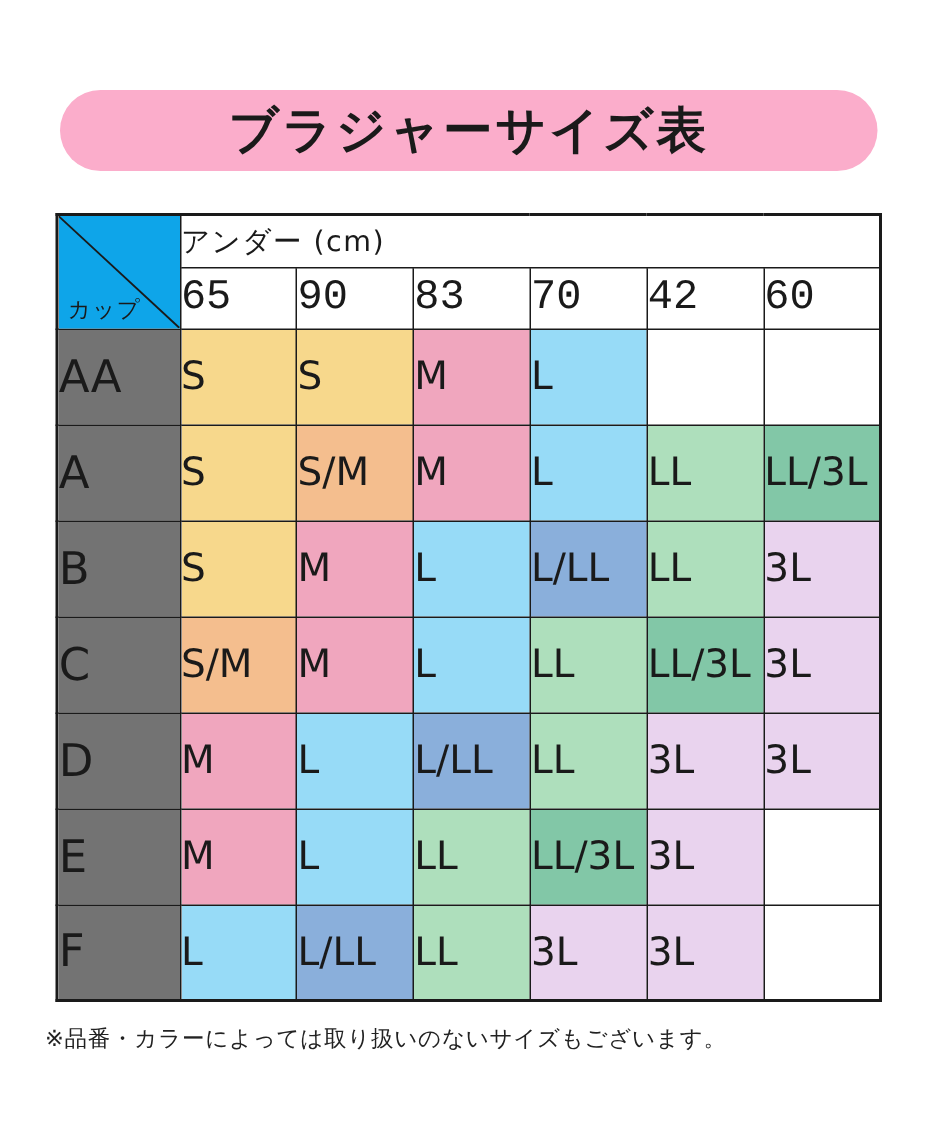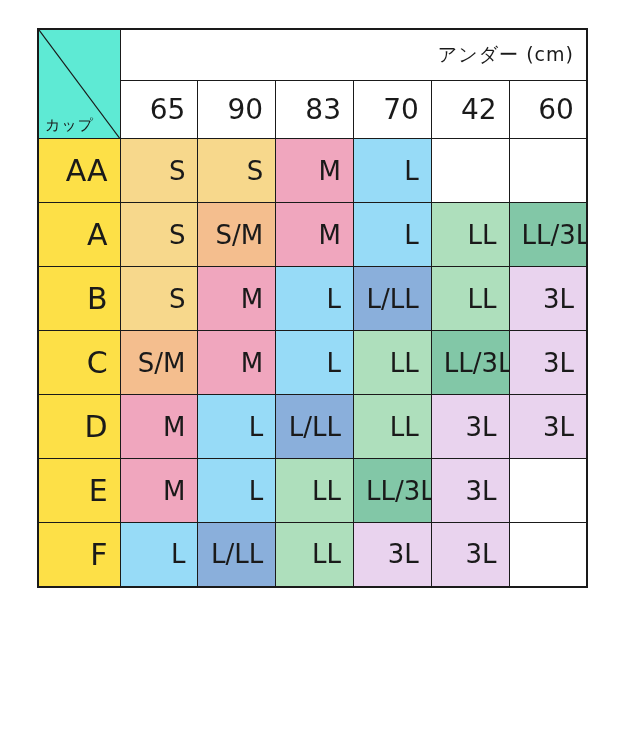--- a/index.html
+++ b/index.html
@@ -37,35 +37,35 @@
   
   table.size-table {
     table-layout: fixed;
     border-collapse: collapse;
     width: 549px;
     margin: 28px auto 0 auto;
     border: 2px solid #1a1a1a;
   }
   table.size-table td, table.size-table th {
     border: 1px solid #1a1a1a;
-    padding: 12px;
-    text-align: right;
+    padding: 0;
+    text-align: left;
     vertical-align: middle;
     overflow: hidden;
     white-space: nowrap;
   }
   col.cup-col { width: 82px; }
   col.size-col { width: 77.8px; }
   tr.under-row  { height: 35px; }
-  tr.num-row    { height: 58px; }
+  tr.num-row    { height: 41px; font-family: Liberation Mono, monospace; }
   tr.data-row   { height: 64px; }
   td.corner {
     position: relative;
     border-right: none;
-    background: #5eead4;
+    background: #0ea5e9;
   }
   td.corner svg.diag {
     position: absolute;
     left: 0; top: 0;
     width: 100%; height: 100%;
     display: block;
   }
   .corner-label {
     position: absolute;
     left: 6px;
@@ -80,39 +80,42 @@
     letter-spacing: 1px;
   }
   td.num-header {
     font-size: 28px;
     font-weight: 400;
     background: #fff;
   }
   th.cup-label {
     font-size: 30px;
     font-weight: 400;
-    background: #fde047;
+    background: #737373;
   }
   td.size-cell {
     font-size: 26px;
     font-weight: 400;
   }
   
   .footnote {
     margin: 15px 0 0 30px;
     font-size: 15px;
     color: #222222;
     letter-spacing: 0.5px;
   }
 </style>
 </head>
 <body>
 
 <div class="page">
 
+  <div class="banner" style="background-color: rgb(251, 173, 203);">
+    <div class="banner-title">ブラジャーサイズ表</div>
+  </div>
 
   <table class="size-table">
     <colgroup>
       <col class="cup-col">
       <col class="size-col">
         <col class="size-col">
         <col class="size-col">
       <col class="size-col">
         <col class="size-col">
         <col class="size-col">
@@ -201,14 +204,15 @@
         <td class="size-cell" style="background-color: rgb(151, 219, 247);">L</td>
         <td class="size-cell" style="background-color: rgb(138, 175, 219);">L/LL</td>
         <td class="size-cell" style="background-color: rgb(174, 223, 188);">LL</td>
         <td class="size-cell" style="background-color: rgb(233, 211, 238);">3L</td>
         <td class="size-cell" style="background-color: rgb(233, 211, 238);">3L</td>
         <td class="size-cell" style="background-color: rgb(255, 255, 255);"></td>
       </tr>
     </tbody>
   </table>
 
+  <div class="footnote">※品番・カラーによっては取り扱いのないサイズもございます。</div>
 
 </div>
 
 </body></html>

